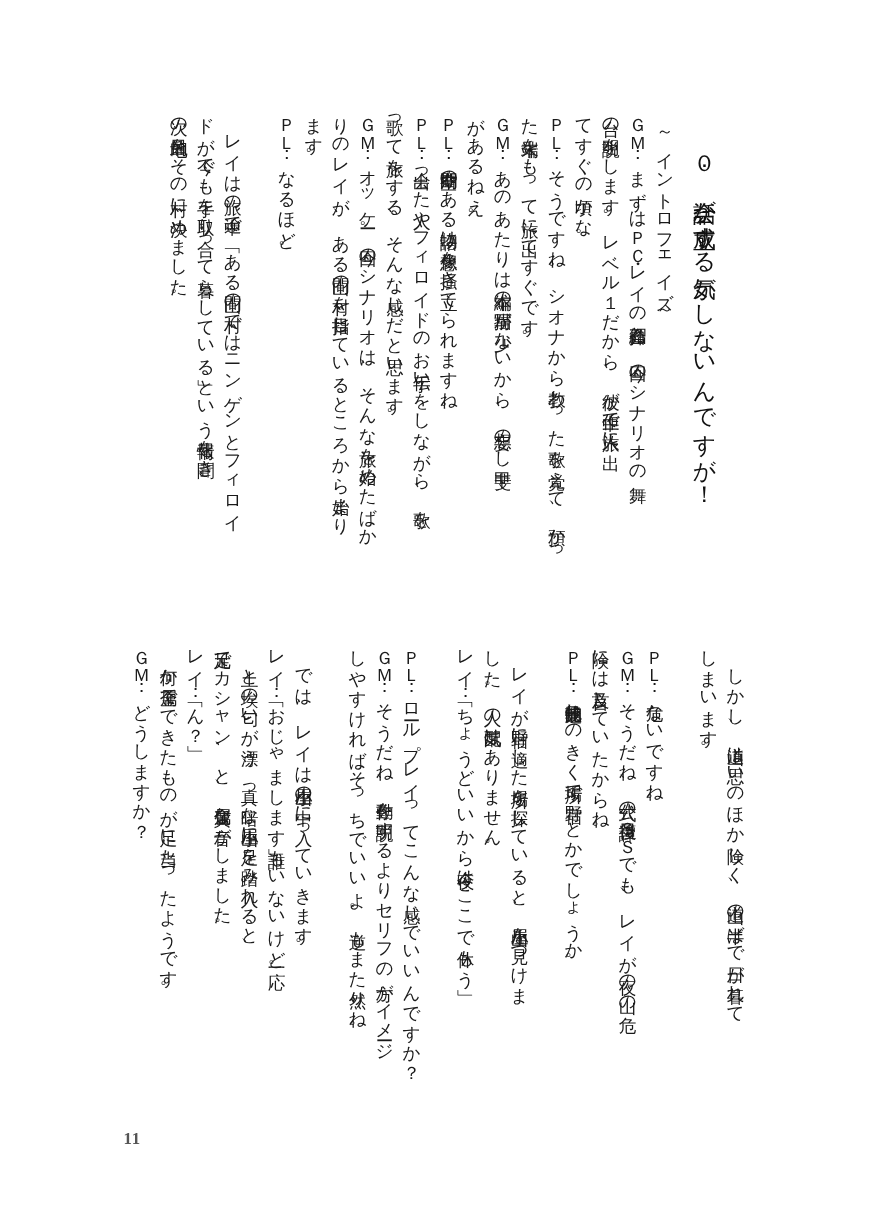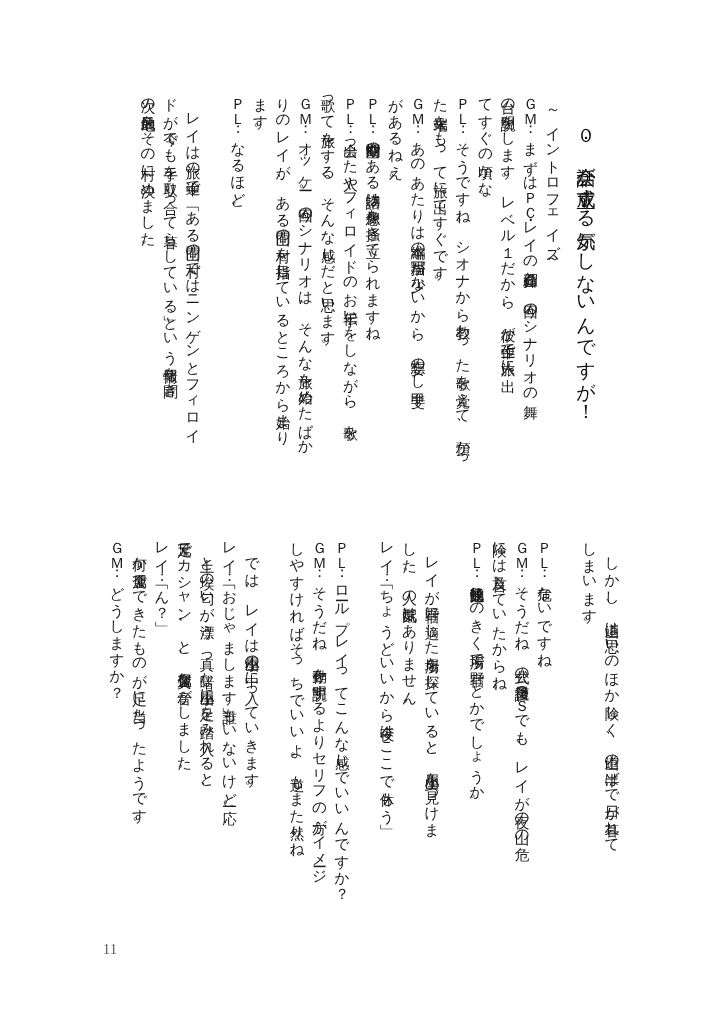--- a/index.html
+++ b/index.html
@@ -39,20 +39,21 @@
     white-space: nowrap;
   }
   .page-number {
     position: absolute;
     left: 103px;
     top: 942px;
     font-family: "Liberation Serif", "DejaVu Serif", serif;
     font-size: 14px;
     color: #555;
     letter-spacing: 0.5px;
+    font-weight: bold;
   }
 </style>
 </head>
 <body>
 
 <div class="page">
 
   <div class="title">０．会話が成立する気がしないんですが！</div>
 
   <div class="block upper">

